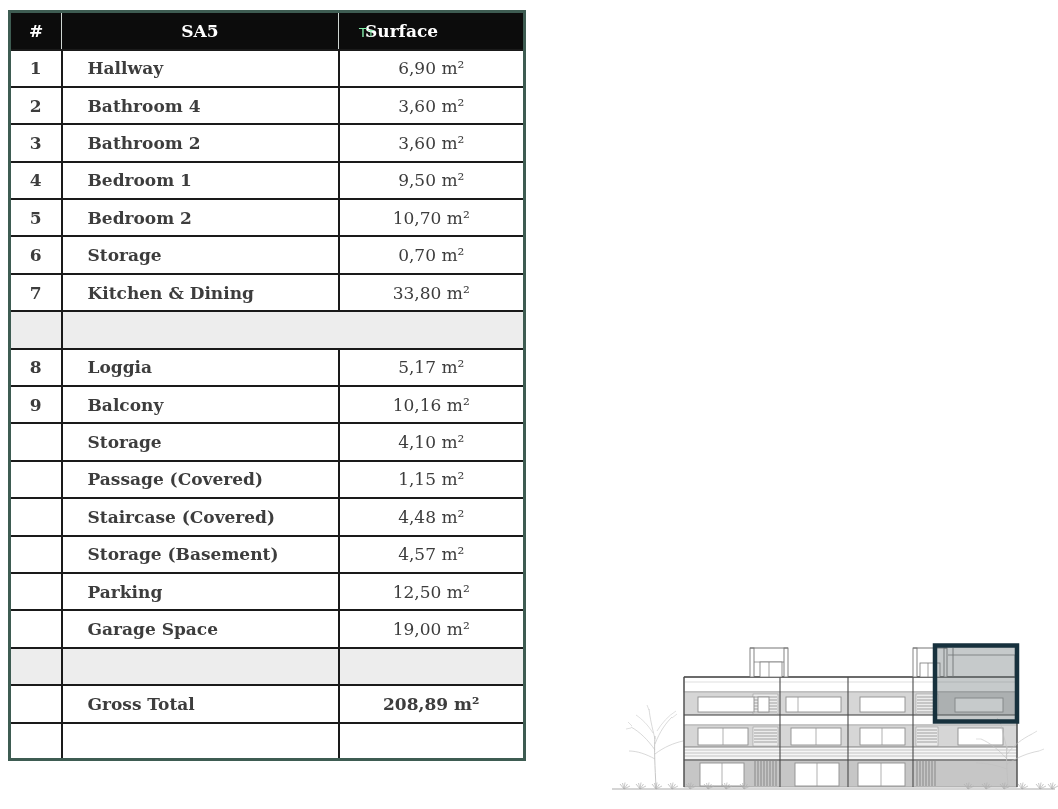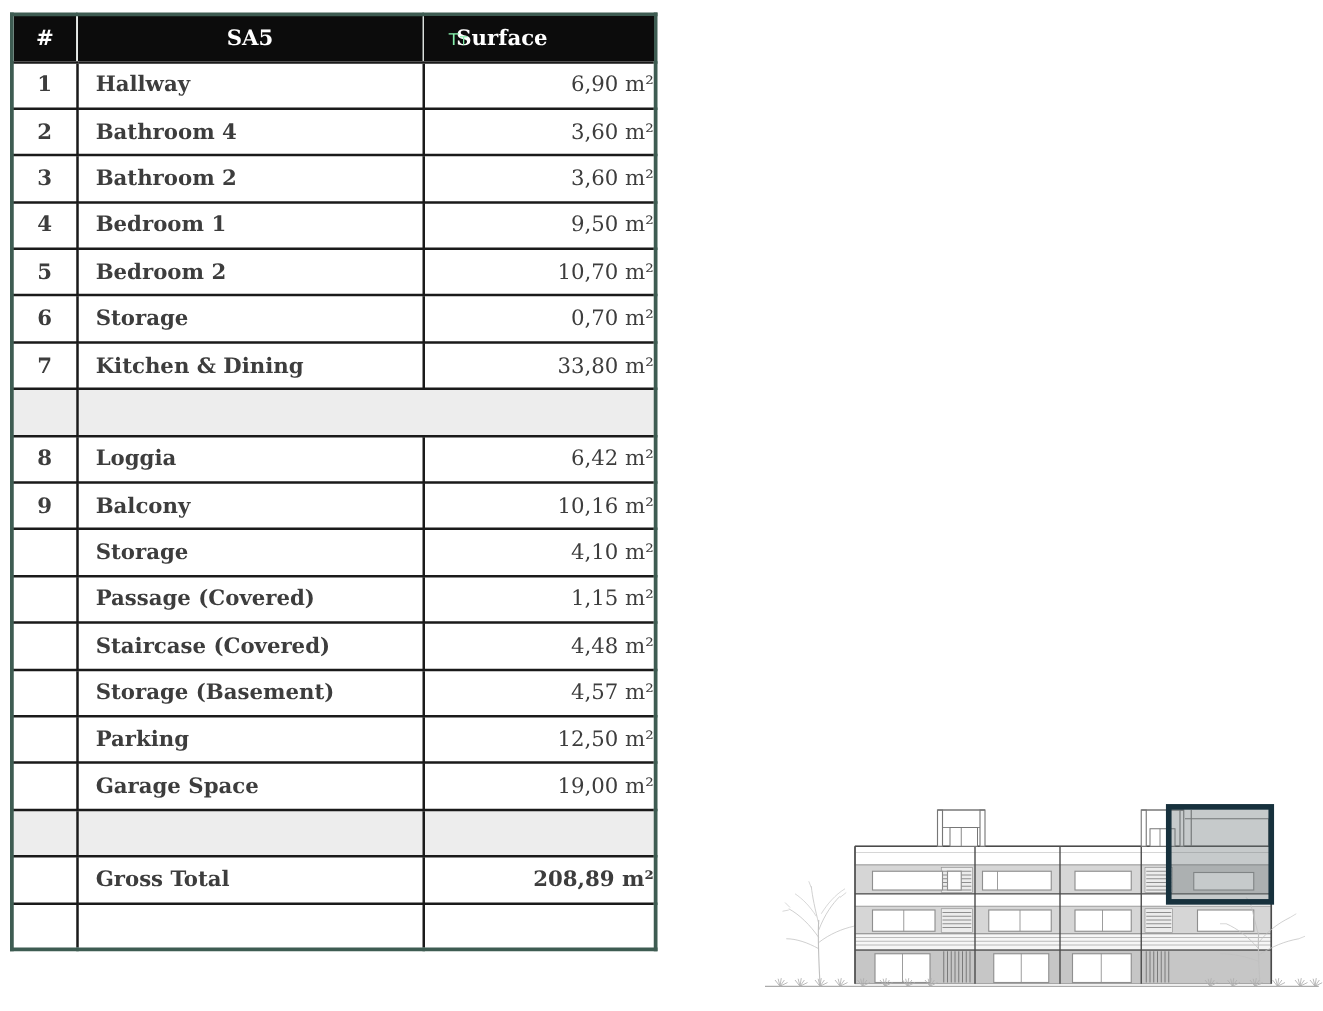--- a/index.html
+++ b/index.html
@@ -15,22 +15,22 @@
   tr.hdr{height:38px;}
   tr.row{height:37.4px;background:#ffffff;}
   th{background:#0c0c0c;color:#ffffff;font-weight:bold;border:1.5px solid #cfd6d2;border-bottom:2px solid #1a1a1a;}
   th.surf-hdr{position:relative;}
   .hdr-center{text-align:center;}
   .fmt-icon{position:absolute;left:20px;top:50%;transform:translateY(-50%);font-family:"DejaVu Sans",sans-serif;font-weight:400;color:#86efac;letter-spacing:1px;}
   .fmt-icon .big{font-size:13px;}
   .fmt-icon .small{font-size:9.5px;}
   .surf-label{display:block;text-align:left;padding-left:26px;}
   td.num{text-align:center;font-weight:bold;}
-  td.name{font-weight:bold;padding-left:14px;}
-  td.surf{text-align:right;font-weight:normal;margin-top:44px;}
+  td.name{font-weight:bold;padding-left:25px;}
+  td.surf{text-align:center;font-weight:normal;margin-top:44px;}
   tr.spacer td{background:#ededed;}
   tr.total td.name, tr.total td.surf{font-weight:bold;border-radius:15px;}
   tr.partial{height:37px;background:#ffffff;}
 
   
   .elevation{position:absolute;left:608px;top:598px;width:450px;height:211px;}
 </style>
 </head>
 <body>
 
@@ -88,21 +88,21 @@
     </tr>
 
     <tr class="row spacer">
       <td class="num"></td>
       <td colspan="2"></td>
     </tr>
 
     <tr class="row">
       <td class="num">8</td>
       <td class="name">Loggia</td>
-      <td class="surf">6,42 m²</td>
+      <td class="surf">5,17 m²</td>
     </tr>
     <tr class="row">
       <td class="num">9</td>
       <td class="name">Balcony</td>
       <td class="surf">10,16 m²</td>
     </tr>
     <tr class="row">
       <td class="num"></td>
       <td class="name">Storage</td>
       <td class="surf">4,10 m²</td>

